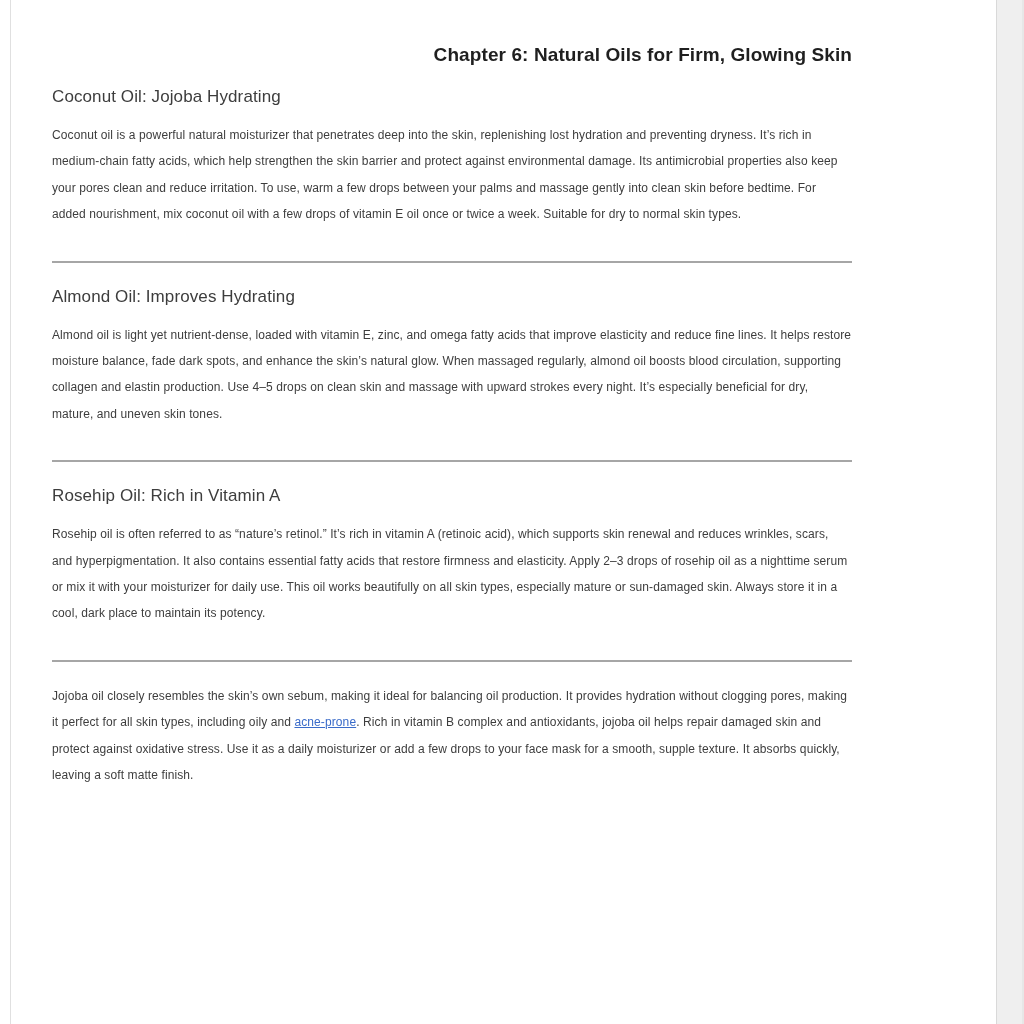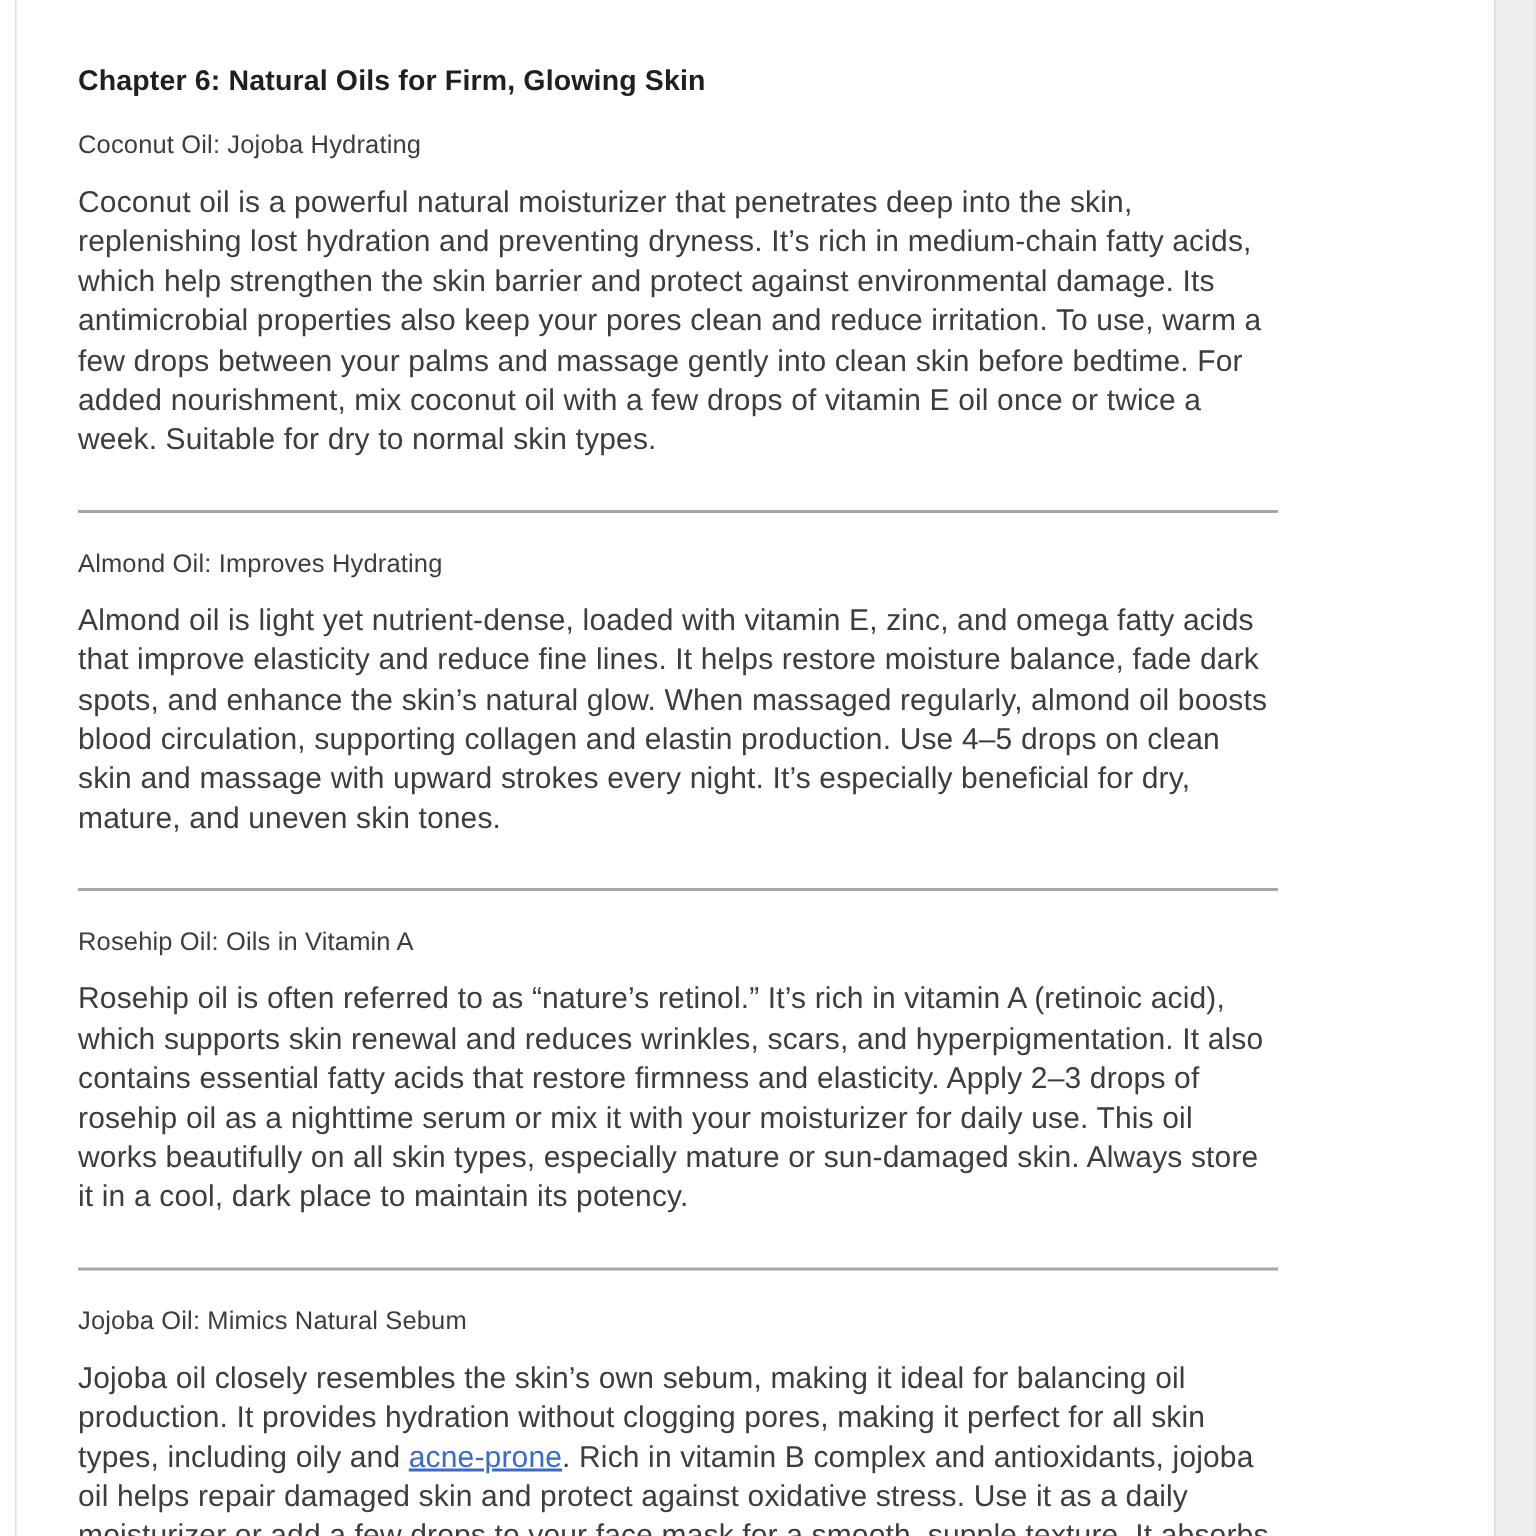--- a/index.html
+++ b/index.html
@@ -39,31 +39,32 @@
     width: 800px;
     color: #3d3d3d;
   }
   h1.chapter-title {
     font-size: 19px;
     line-height: 25px;
     font-weight: 700;
     color: #1f1f1f;
     margin: 0 0 17px 0;
     letter-spacing: 0.1px;
+    text-align: right;
   }
   h2.section-heading {
     font-size: 17px;
     line-height: 25px;
     font-weight: 400;
     color: #3d3d3d;
     margin: 0 0 13px 0;
     letter-spacing: 0.1px;
   }
   p.section-paragraph {
-    font-size: 20px;
+    font-size: 12px;
     line-height: 26.4px;
     margin: 0;
     letter-spacing: 0.1px;
   }
   hr.section-divider {
     border: none;
     border-top: 2px solid #a6a6a6;
     margin: 33px 0 21px 0;
     width: 100%;
   }
@@ -91,24 +92,23 @@
   <hr class="section-divider">
 
   <section>
     <h2 class="section-heading">Almond Oil: Improves Hydrating</h2>
     <p class="section-paragraph">Almond oil is light yet nutrient-dense, loaded with vitamin E, zinc, and omega fatty acids that improve elasticity and reduce fine lines. It helps restore moisture balance, fade dark spots, and enhance the skin’s natural glow. When massaged regularly, almond oil boosts blood circulation, supporting collagen and elastin production. Use 4–5 drops on clean skin and massage with upward strokes every night. It’s especially beneficial for dry, mature, and uneven skin tones.</p>
   </section>
 
   <hr class="section-divider">
 
   <section>
-    <h2 class="section-heading">Rosehip Oil: Oils in Vitamin A</h2>
+    <h2 class="section-heading">Rosehip Oil: Rich in Vitamin A</h2>
     <p class="section-paragraph">Rosehip oil is often referred to as “nature’s retinol.” It’s rich in vitamin A (retinoic acid), which supports skin renewal and reduces wrinkles, scars, and hyperpigmentation. It also contains essential fatty acids that restore firmness and elasticity. Apply 2–3 drops of rosehip oil as a nighttime serum or mix it with your moisturizer for daily use. This oil works beautifully on all skin types, especially mature or sun-damaged skin. Always store it in a cool, dark place to maintain its potency.</p>
   </section>
 
   <hr class="section-divider">
 
   <section>
-    <h2 class="section-heading">Jojoba Oil: Mimics Natural Sebum</h2>
     <p class="section-paragraph"><span>Jojoba oil closely resembles the skin’s own sebum, making it ideal for balancing oil production. It provides hydration without clogging pores, making it perfect for all skin types, including oily and </span><a class="inline-link">acne-prone</a><span>. Rich in vitamin B complex and antioxidants, jojoba oil helps repair damaged skin and protect against oxidative stress. Use it as a daily moisturizer or add a few drops to your face mask for a smooth, supple texture. It absorbs quickly, leaving a soft matte finish.</span></p>
   </section>
 
 </div>
 
 </body></html>

